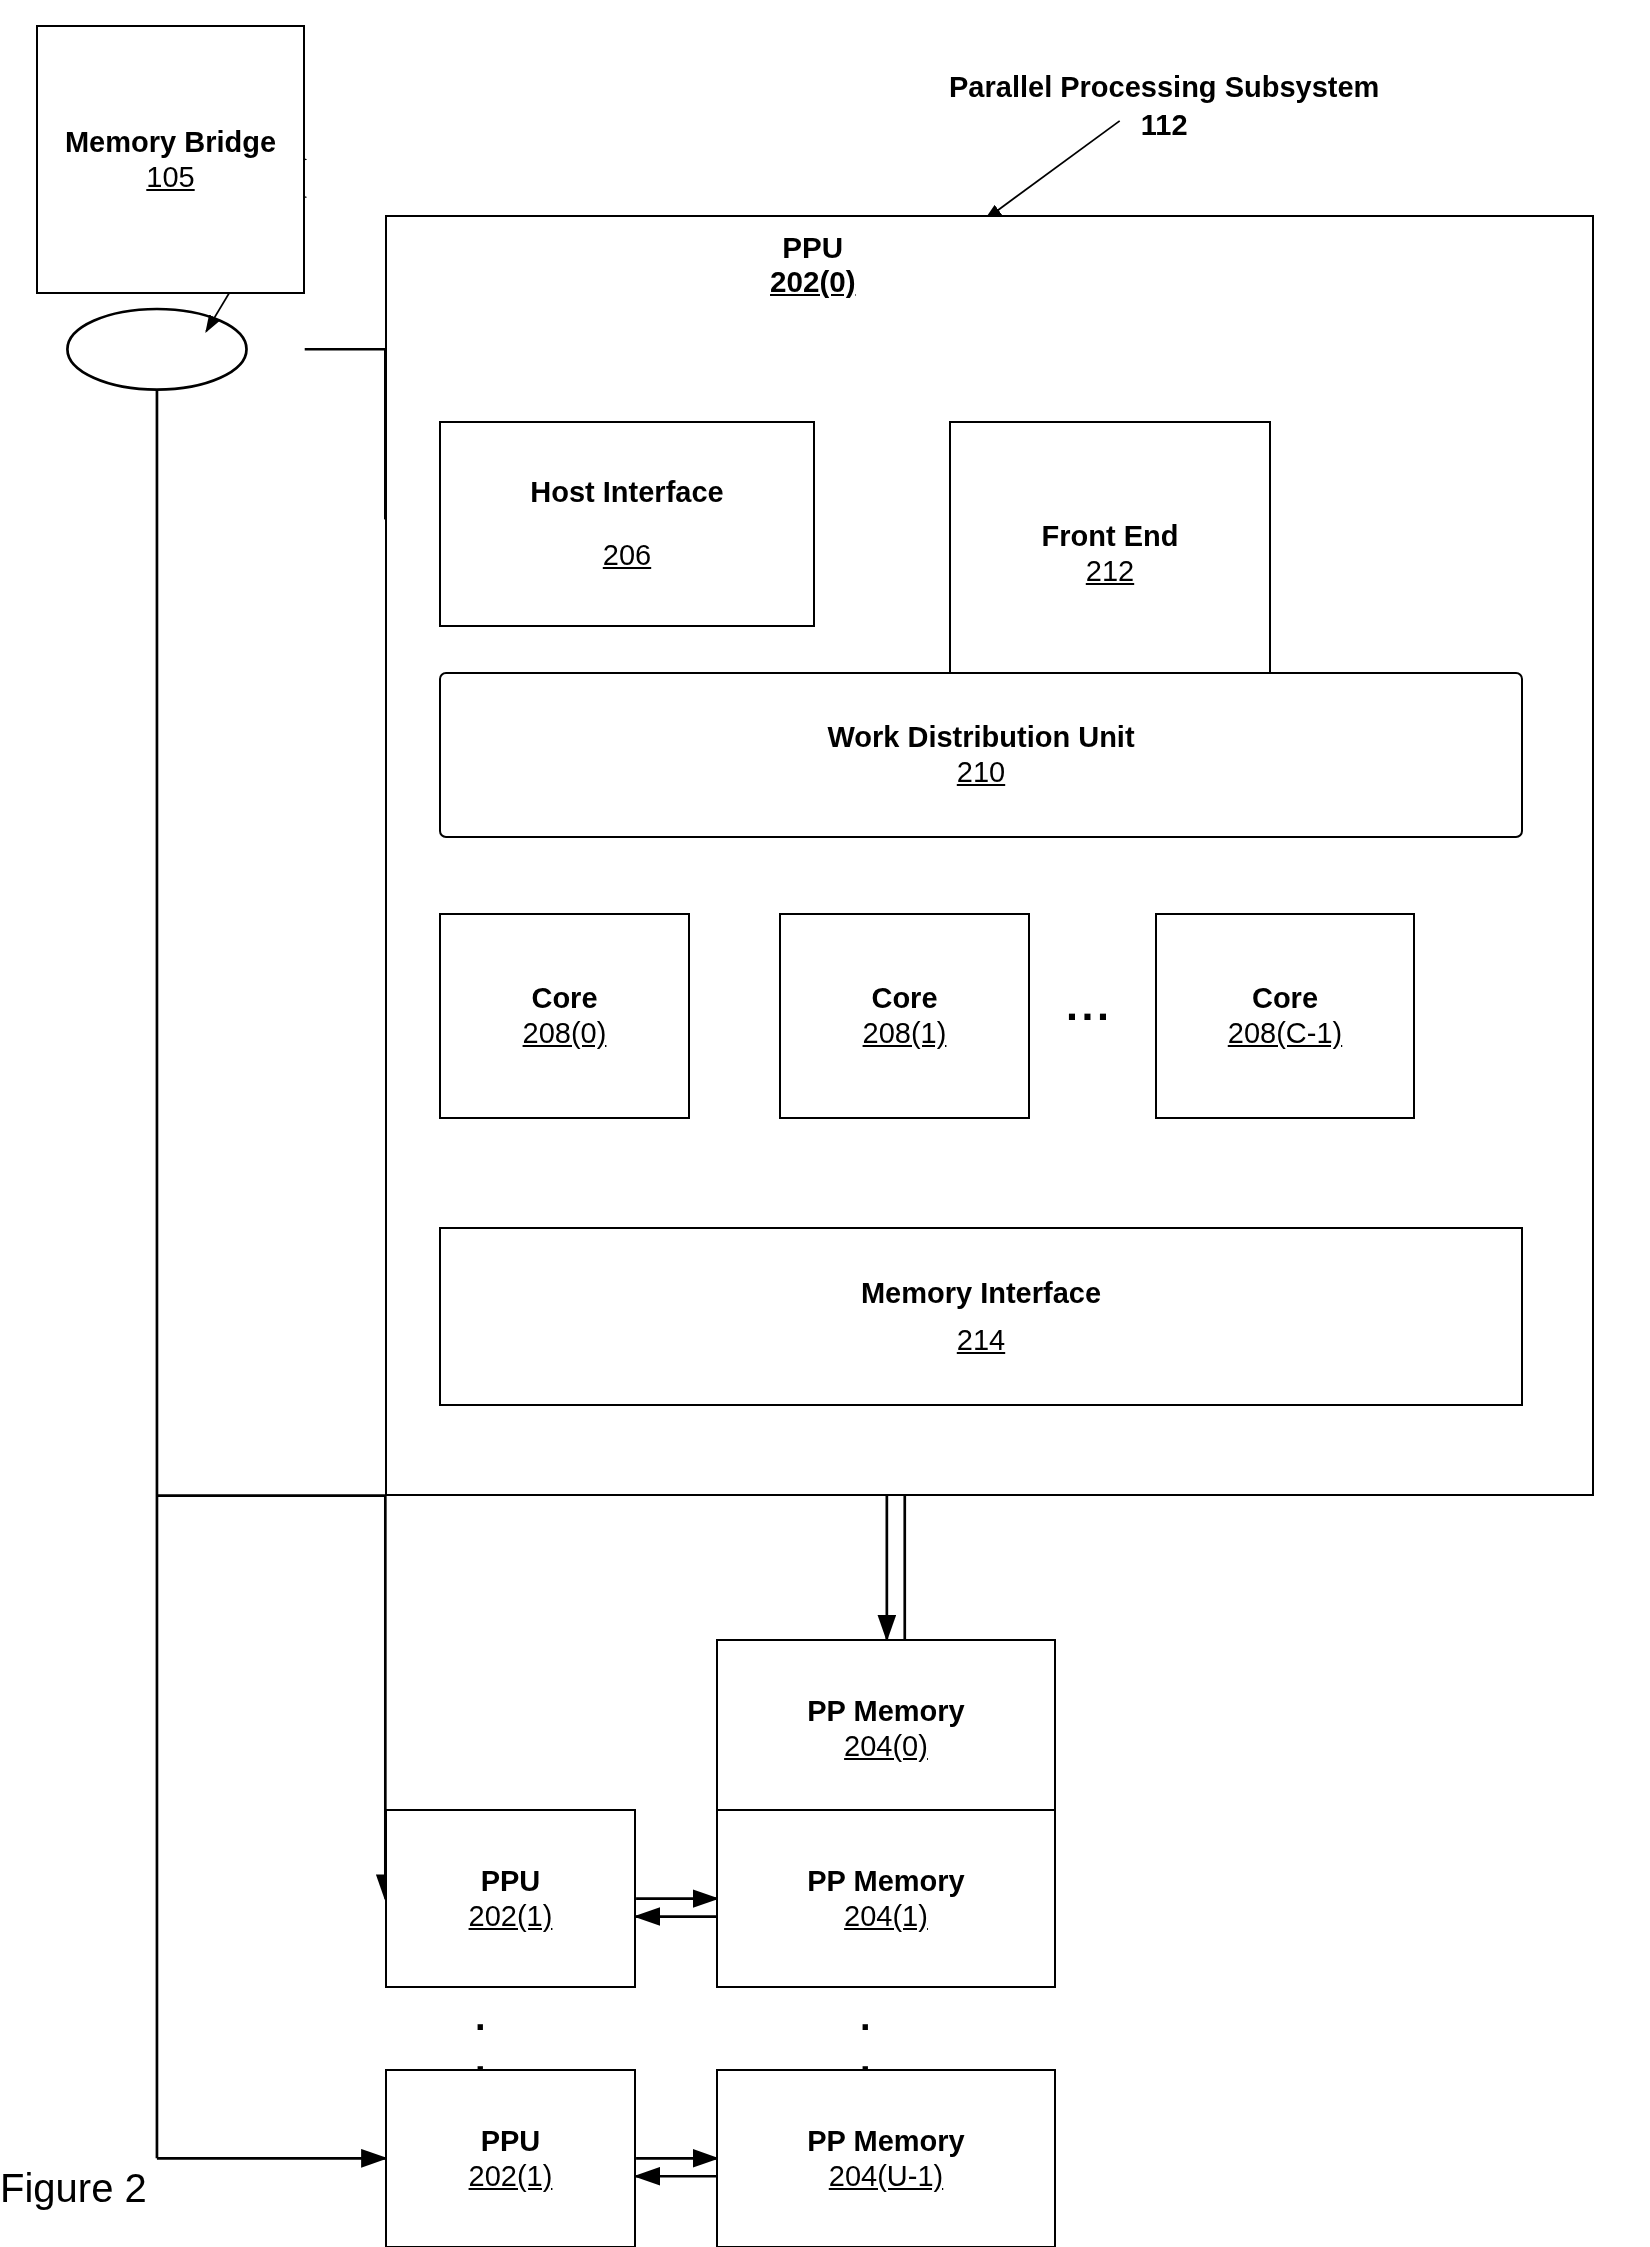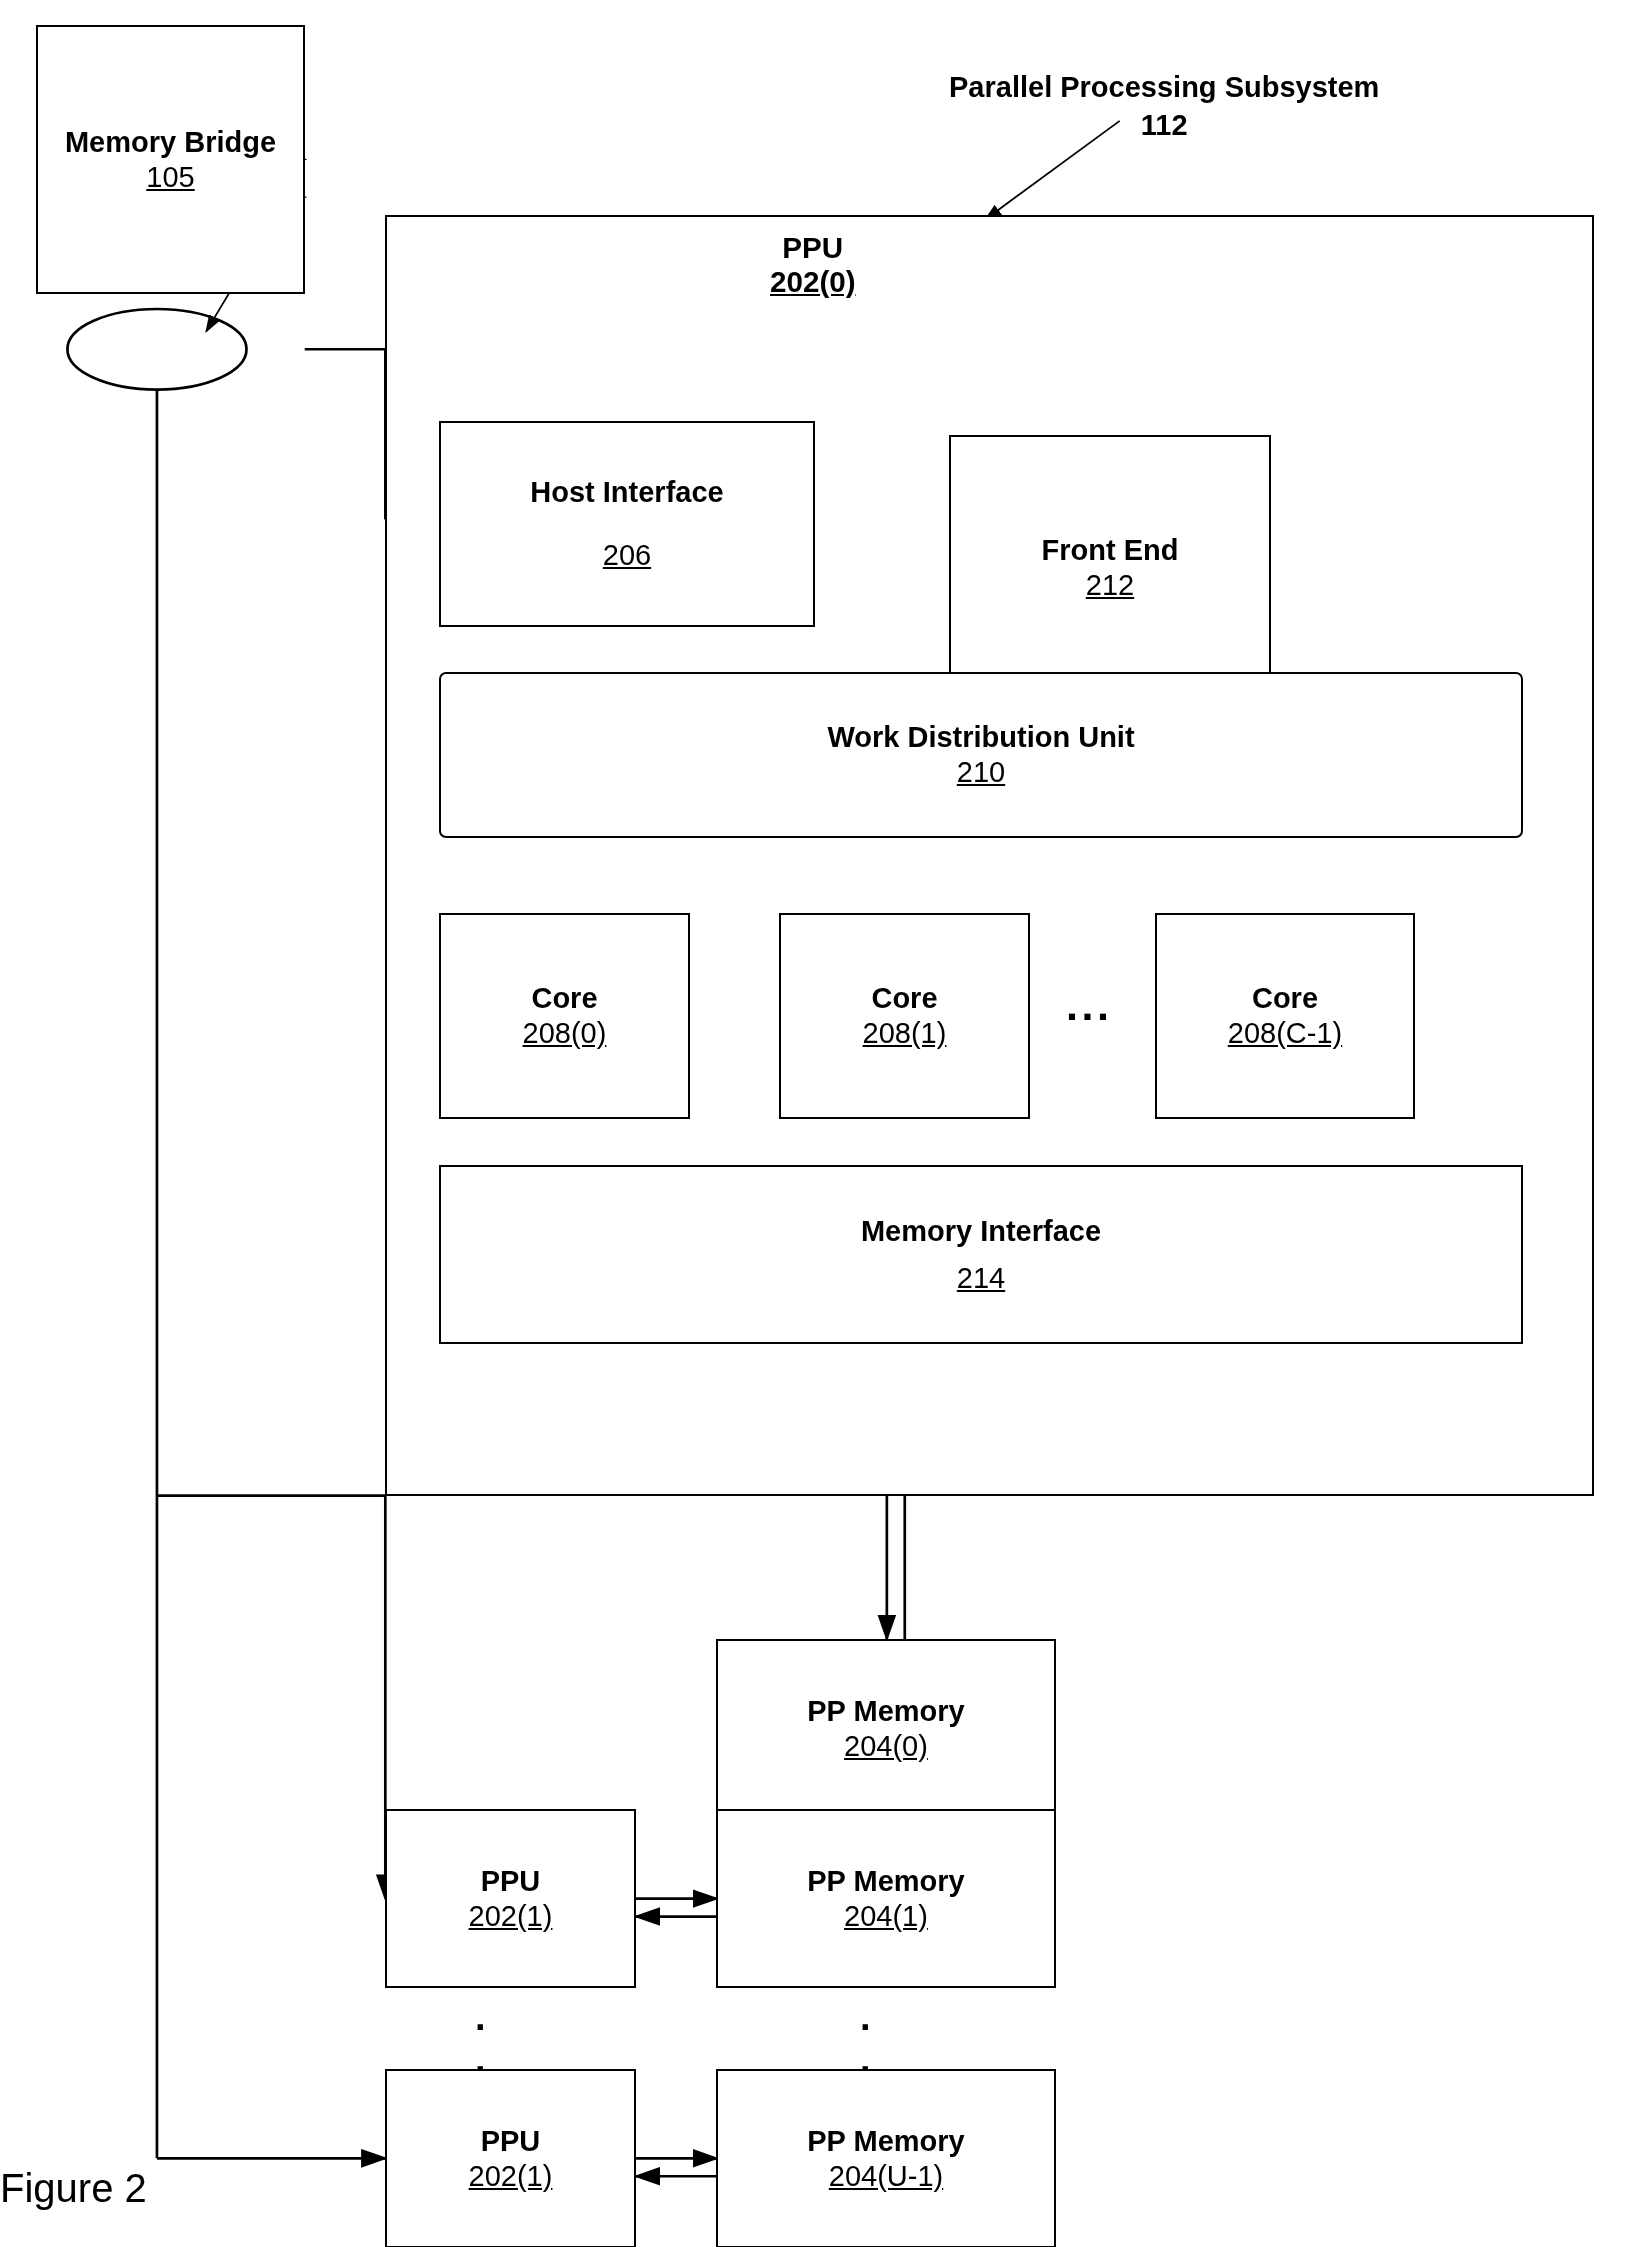--- a/index.html
+++ b/index.html
@@ -68,21 +68,20 @@
       height: 206px;
       gap: 28px;
     }
 
     
     #front-end {
       left: 949px;
       top: 421px;
       width: 322px;
       height: 266px;
-      margin-top: 14px;
     }
 
     
     #wdu {
       left: 439px;
       top: 672px;
       width: 1084px;
       height: 166px;
       border-radius: 7px;
     }
@@ -107,21 +106,21 @@
     #coreC {
       left: 1155px;
       top: 913px;
       width: 260px;
       height: 206px;
     }
 
     
     #mem-interface {
       left: 439px;
-      top: 1165px;
+      top: 1227px;
       width: 1084px;
       height: 179px;
       gap: 12px;
     }
 
     
     #pp-mem0 {
       left: 716px;
       top: 1639px;
       width: 340px;

